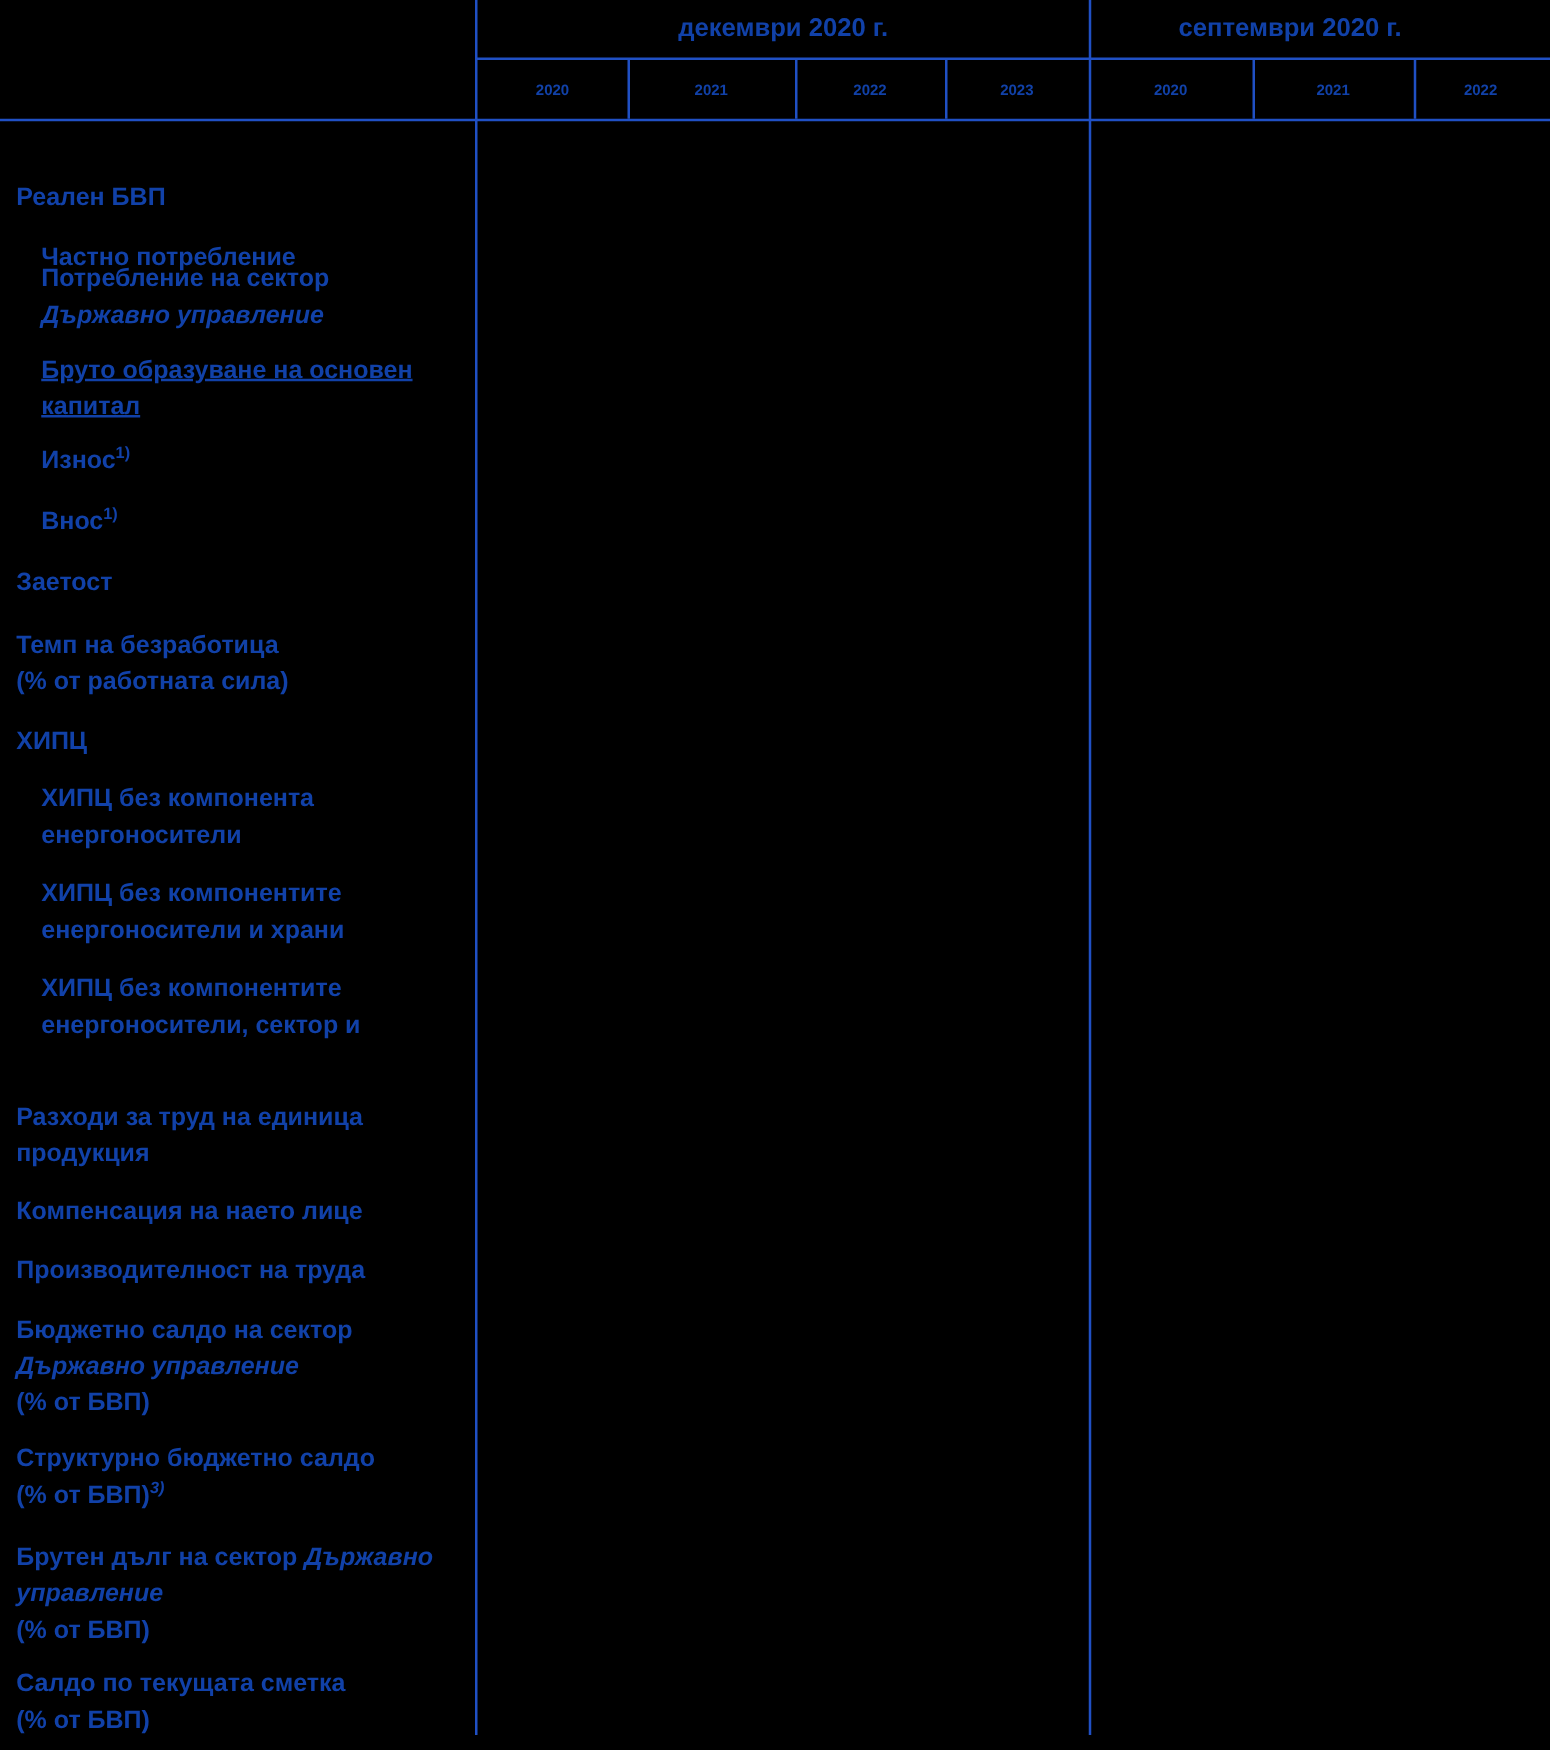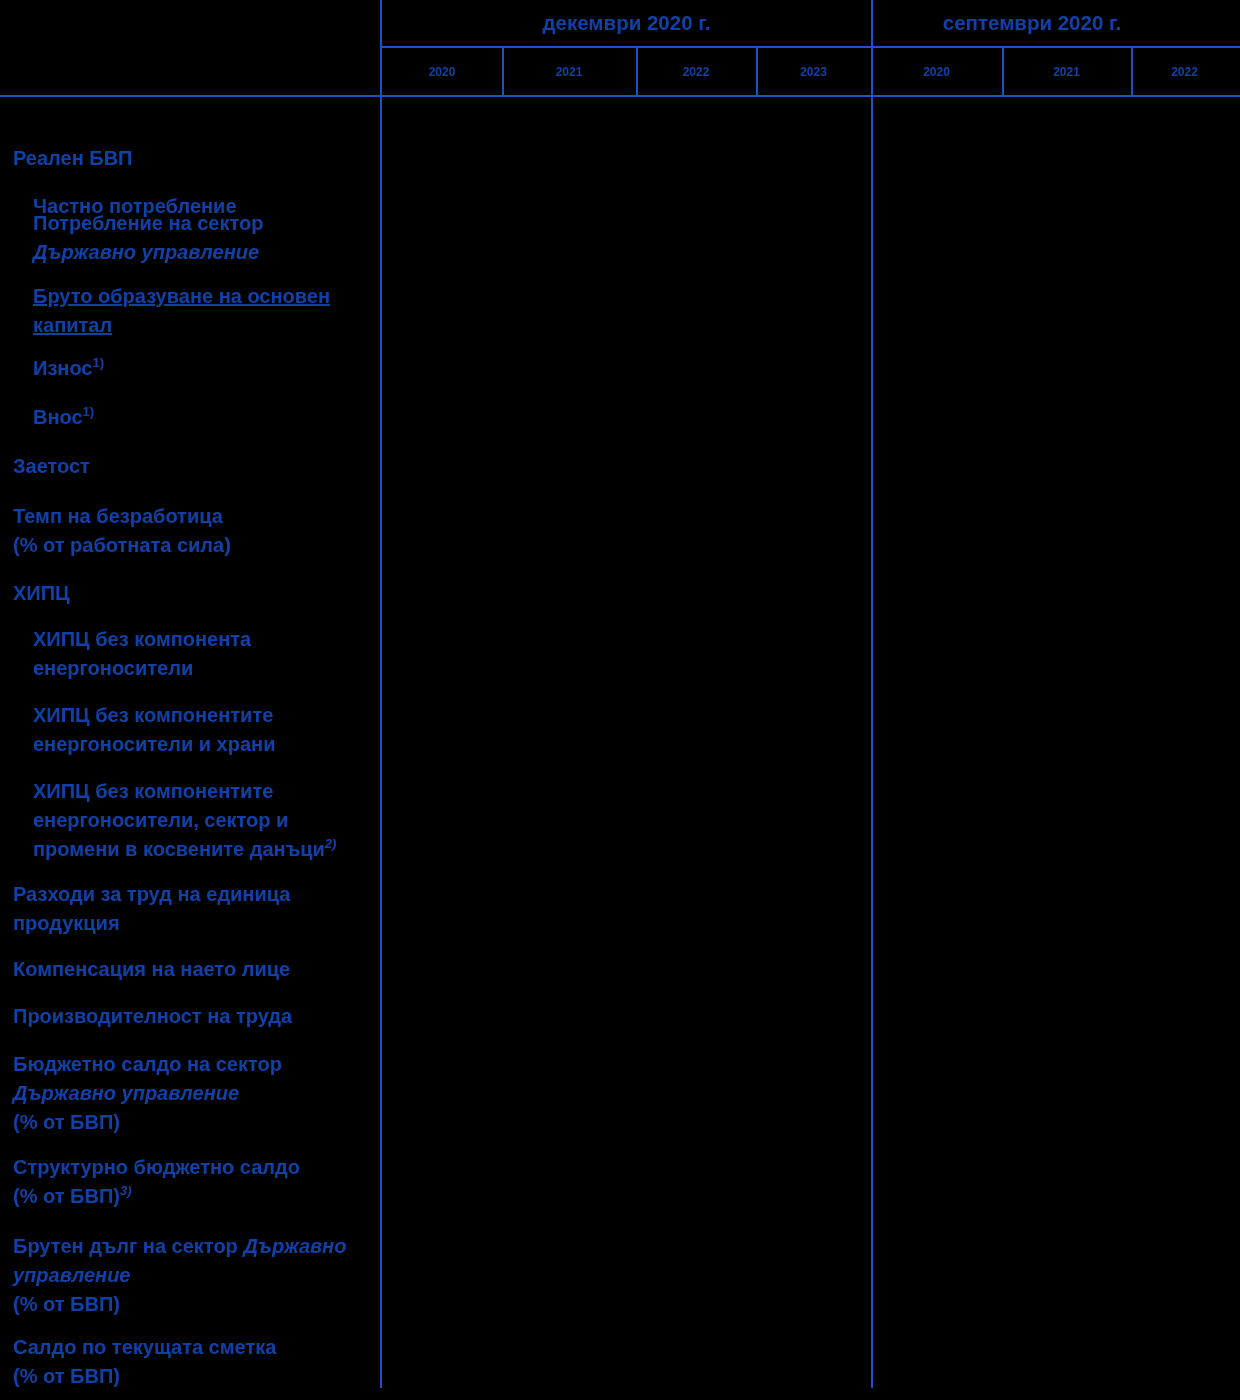--- a/index.html
+++ b/index.html
@@ -97,21 +97,20 @@
         <span class="line"><span>ХИПЦ без компонента</span></span>
         <span class="line"><span>енергоносители</span></span>
       </div>
       <div class="row" style="top: 701px; left: 33px;">
         <span class="line"><span>ХИПЦ без компонентите</span></span>
         <span class="line"><span>енергоносители и храни</span></span>
       </div>
       <div class="row" style="top: 777px; left: 33px;">
         <span class="line"><span>ХИПЦ без компонентите</span></span>
         <span class="line"><span>енергоносители, сектор и</span></span>
-        <span class="line"><span>промени в косвените данъци</span><span class="italic sup">2)</span></span>
       </div>
       <div class="row" style="top: 880px; left: 13px;">
         <span class="line"><span>Разходи за труд на единица</span></span>
         <span class="line"><span>продукция</span></span>
       </div>
       <div class="row" style="top: 955px; left: 13px;">
         <span class="line"><span>Компенсация на наето лице</span></span>
       </div>
       <div class="row" style="top: 1002px; left: 13px;">
         <span class="line"><span>Производителност на труда</span></span>

